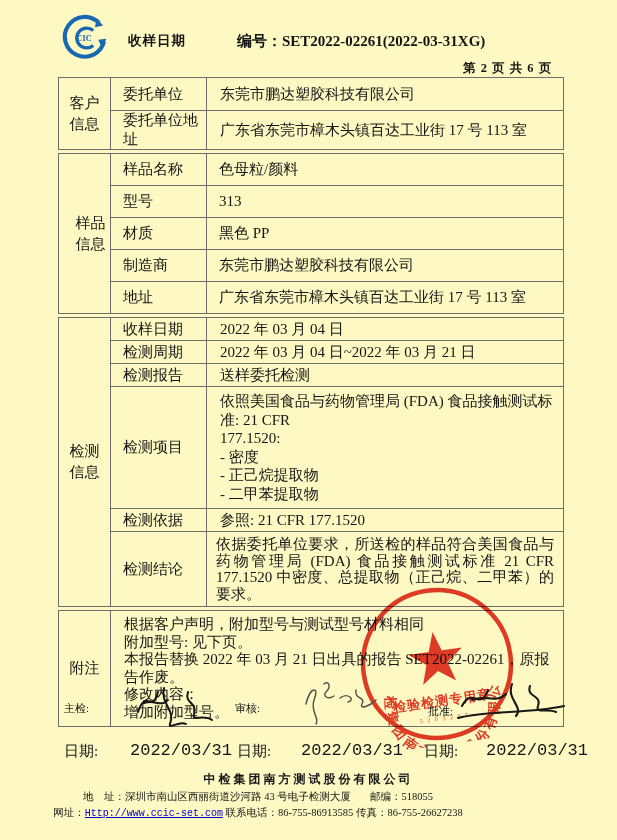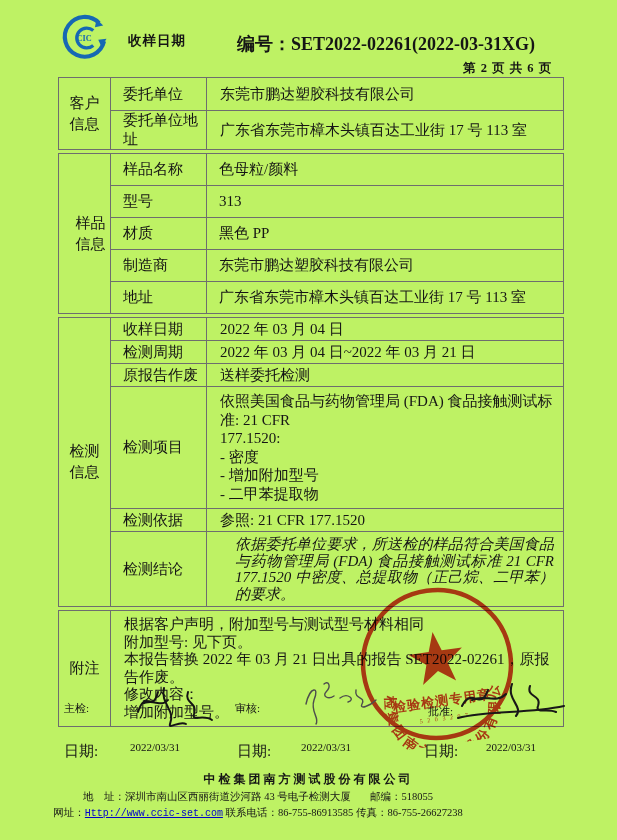--- a/index.html
+++ b/index.html
@@ -1,45 +1,45 @@
 <!DOCTYPE html>
 <html><head>
 <meta charset="utf-8">
 <style>
   * { margin:0; padding:0; box-sizing:border-box; }
   body { background:#e8e8e8; font-family:"Liberation Serif","DejaVu Serif",serif; }
   .page {
     position:relative; width:617px; height:840px; margin:0 auto;
-    background:#bef264; color:#151515; overflow:hidden;
+    background:#fef9c3; color:#151515; overflow:hidden;
   }
   
   .hdr-logo { position:absolute; left:60px; top:14px; width:50px; height:48px; }
   .hdr-title { position:absolute; left:128px; top:32px; font-size:13.5px; font-weight:bold; letter-spacing:1px; }
-  .hdr-no { position:absolute; left:237px; top:32px; font-size:18px; font-weight:bold; }
+  .hdr-no { position:absolute; left:237px; top:32px; font-size:15px; font-weight:bold; }
   .hdr-page { position:absolute; left:463px; top:32px; font-size:12.5px; font-weight:bold; letter-spacing:1px;margin-top:28px; }
   
   .tables { position:absolute; left:58px; top:77px; width:506px; }
   table { border-collapse:collapse; width:506px; table-layout:fixed; margin-bottom:3px; }
   td { border:1px solid #6e6e6e; font-size:15px; vertical-align:middle; }
   td.c1 { width:52px; text-align:center; line-height:21px; }
   td.c2 { width:96px; padding-left:12px; }
   td.c3 { padding-left:13px; padding-right:8px; }
   tr.h33 td { height:33px; }
   tr.h32 td { height:32px;padding-left:12px; }
   tr.h23 td { height:23px; }
   .multiline { padding:5px 8px 5px 13px; }
   .multiline div { line-height:18.5px; }
-  .concl { padding:4px 9px 4px 28px; line-height:16.5px; text-align:justify;font-style:italic; }
+  .concl { padding:4px 9px 4px 9px; line-height:16.5px; text-align:justify; }
   .notes-cell { padding:5px 8px 5px 13px; }
   .notes-cell div { line-height:17.5px; }
   
   .sig-label { position:absolute; font-size:11px; }
   .sig-svg { position:absolute; }
   .date-label { position:absolute; font-size:15px; }
-  .date-value { position:absolute; font-size:11px; }
+  .date-value { position:absolute; font-size:17px;font-family:Liberation Mono, monospace; }
   
   .stamp {
     position:absolute; left:356px; top:583px; width:162px; height:162px;
     transform:rotate(-8deg); mix-blend-mode:multiply; opacity:0.92;
     pointer-events:none;
   }
   .stamp text { font-family:"Liberation Serif","DejaVu Serif",serif; }
   
   .ftr-company { position:absolute; left:0; top:771px; width:617px; text-align:center;
     font-size:12px; font-weight:bold; letter-spacing:3px; }
@@ -120,30 +120,30 @@
           <div>信息</div>
         </td>
         <td class="c2">收样日期</td>
         <td class="c3">2022 年 03 月 04 日</td>
       </tr>
       <tr class="h23">
         <td class="c2">检测周期</td>
         <td class="c3">2022 年 03 月 04 日~2022 年 03 月 21 日</td>
       </tr>
       <tr class="h23">
-        <td class="c2">原报告作废</td>
+        <td class="c2">检测报告</td>
         <td class="c3">送样委托检测</td>
       </tr>
       <tr>
         <td class="c2">检测项目</td>
         <td class="multiline">
           <div>依照美国食品与药物管理局 (FDA) 食品接触测试标准: 21 CFR</div>
           <div>177.1520:</div>
           <div>- 密度</div>
-          <div>- 增加附加型号</div>
+          <div>- 正己烷提取物</div>
           <div>- 二甲苯提取物</div>
         </td>
       </tr>
       <tr class="h23">
         <td class="c2">检测依据</td>
         <td class="c3">参照: 21 CFR 177.1520</td>
       </tr>
       <tr>
         <td class="c2">检测结论</td>
         <td class="concl">依据委托单位要求，所送检的样品符合美国食品与药物管理局 (FDA) 食品接触测试标准 21 CFR 177.1520 中密度、总提取物（正己烷、二甲苯）的要求。</td>

